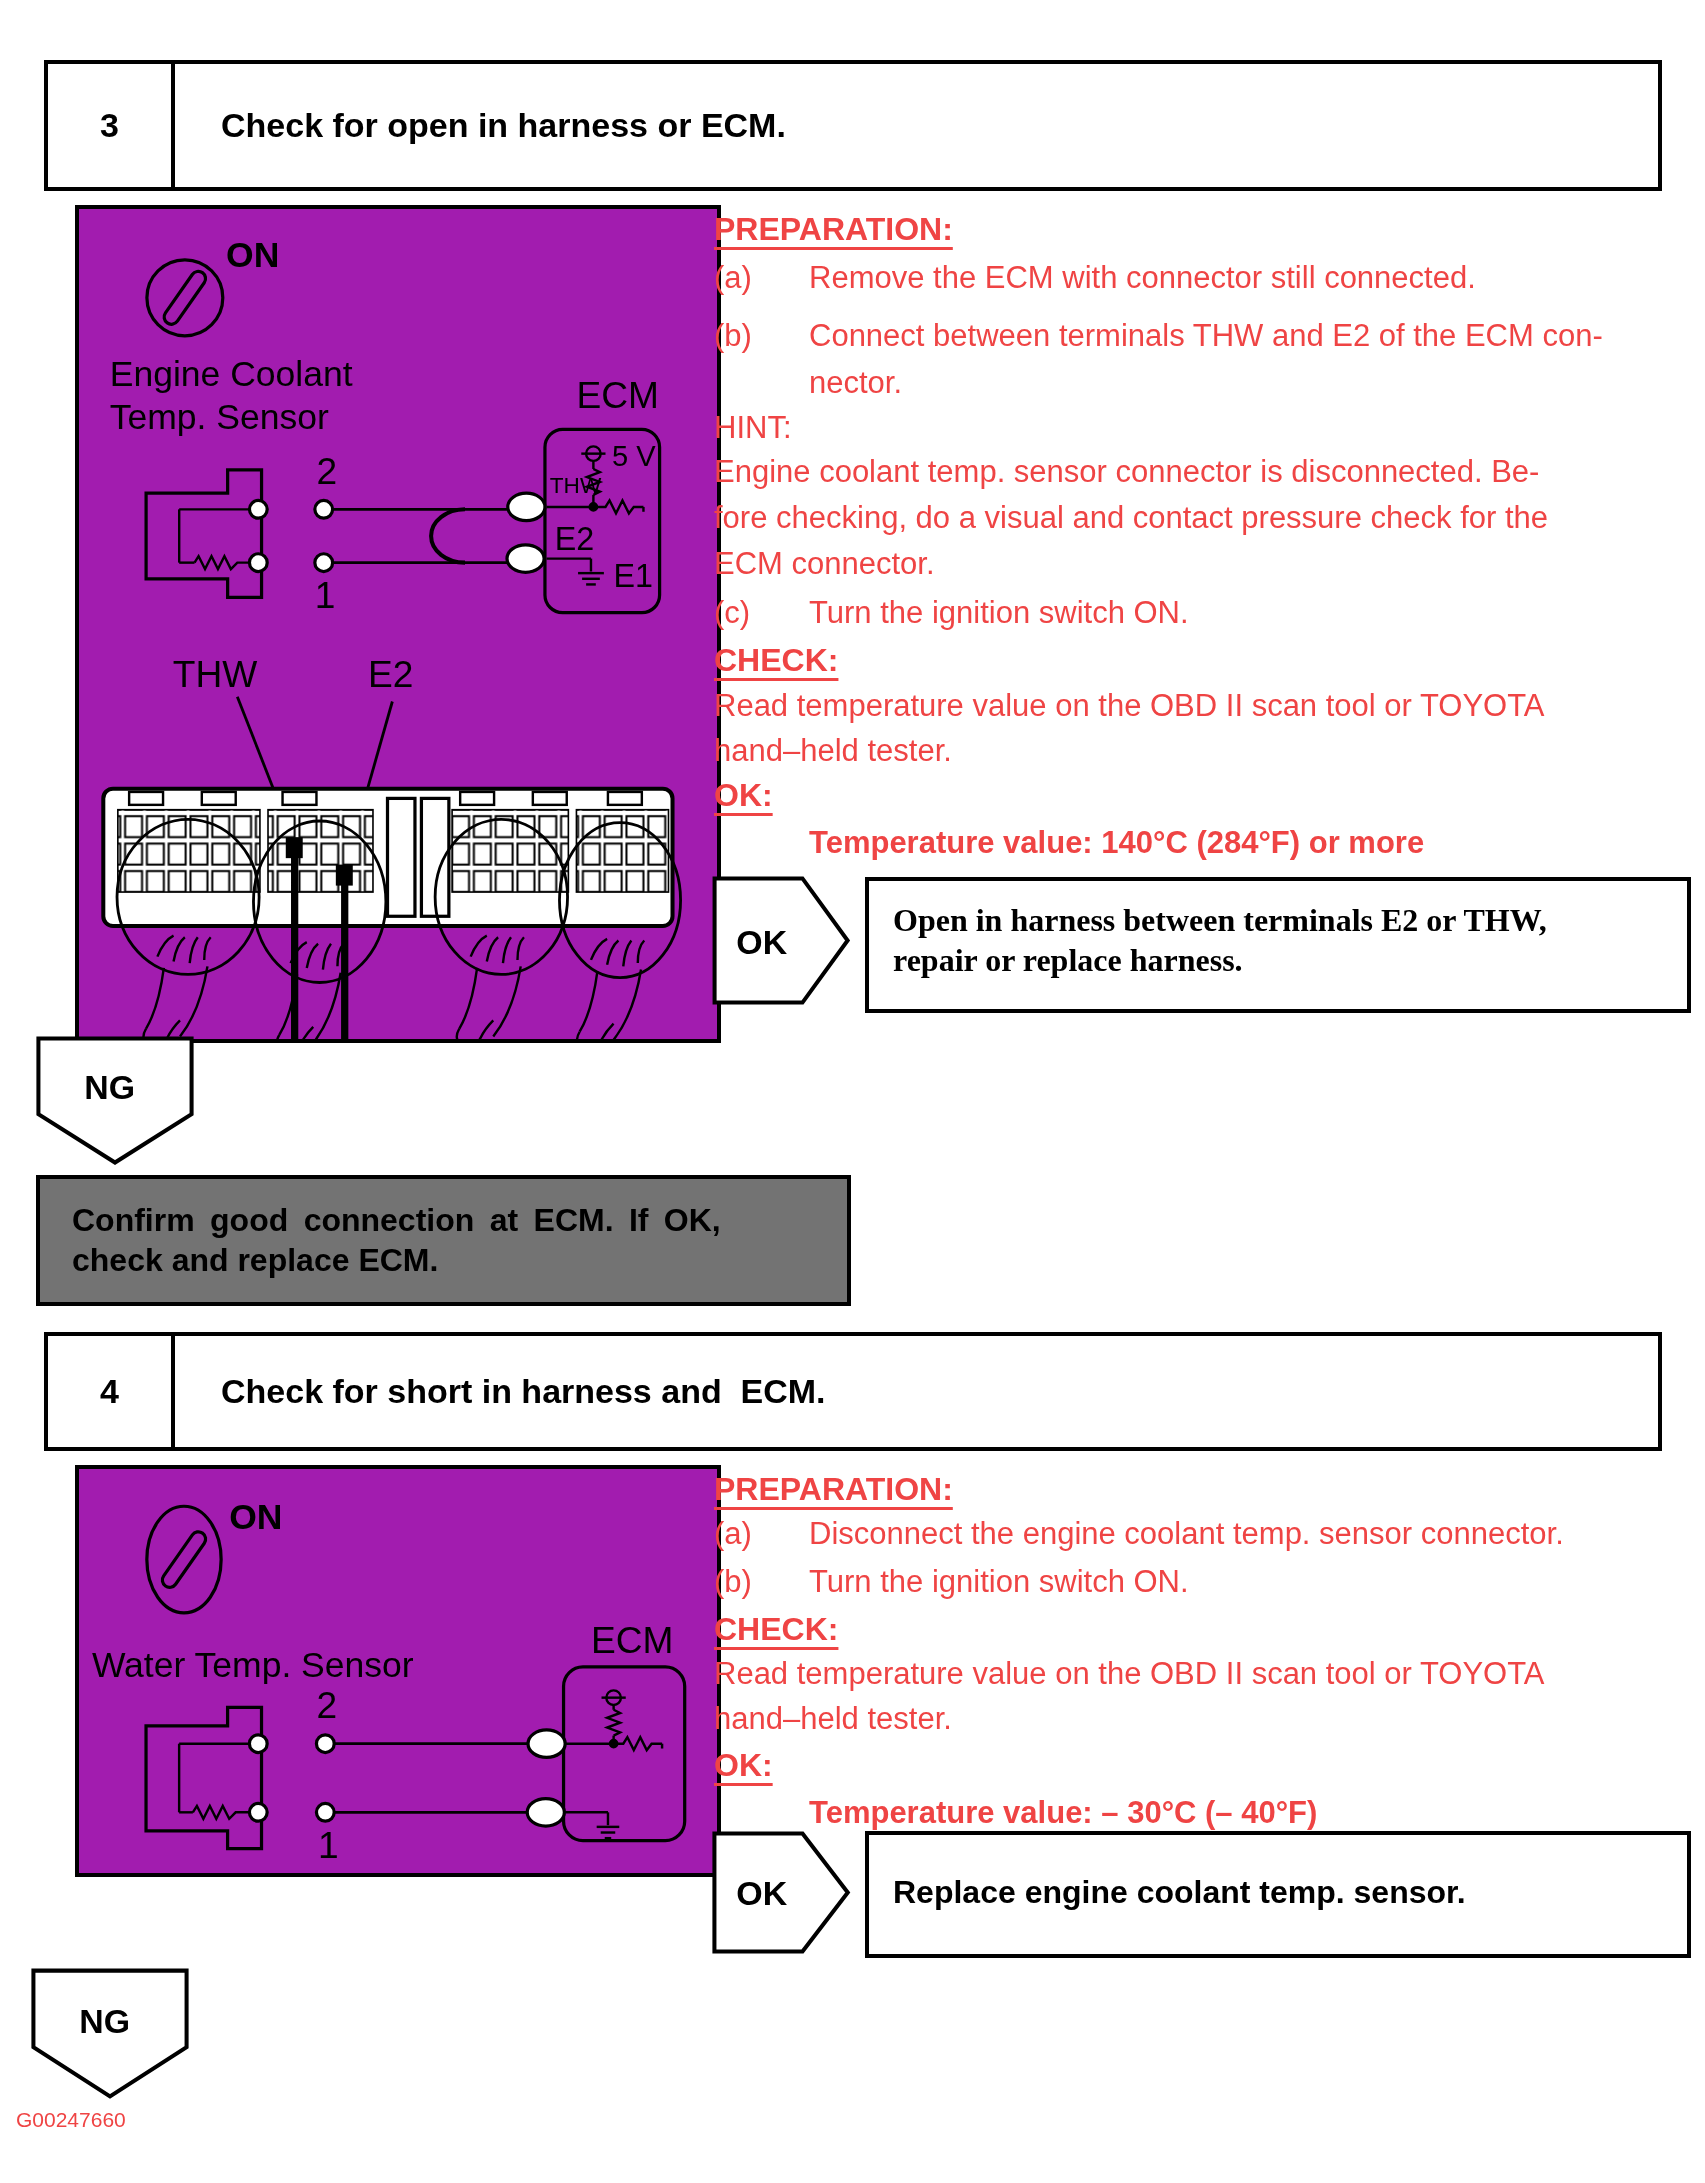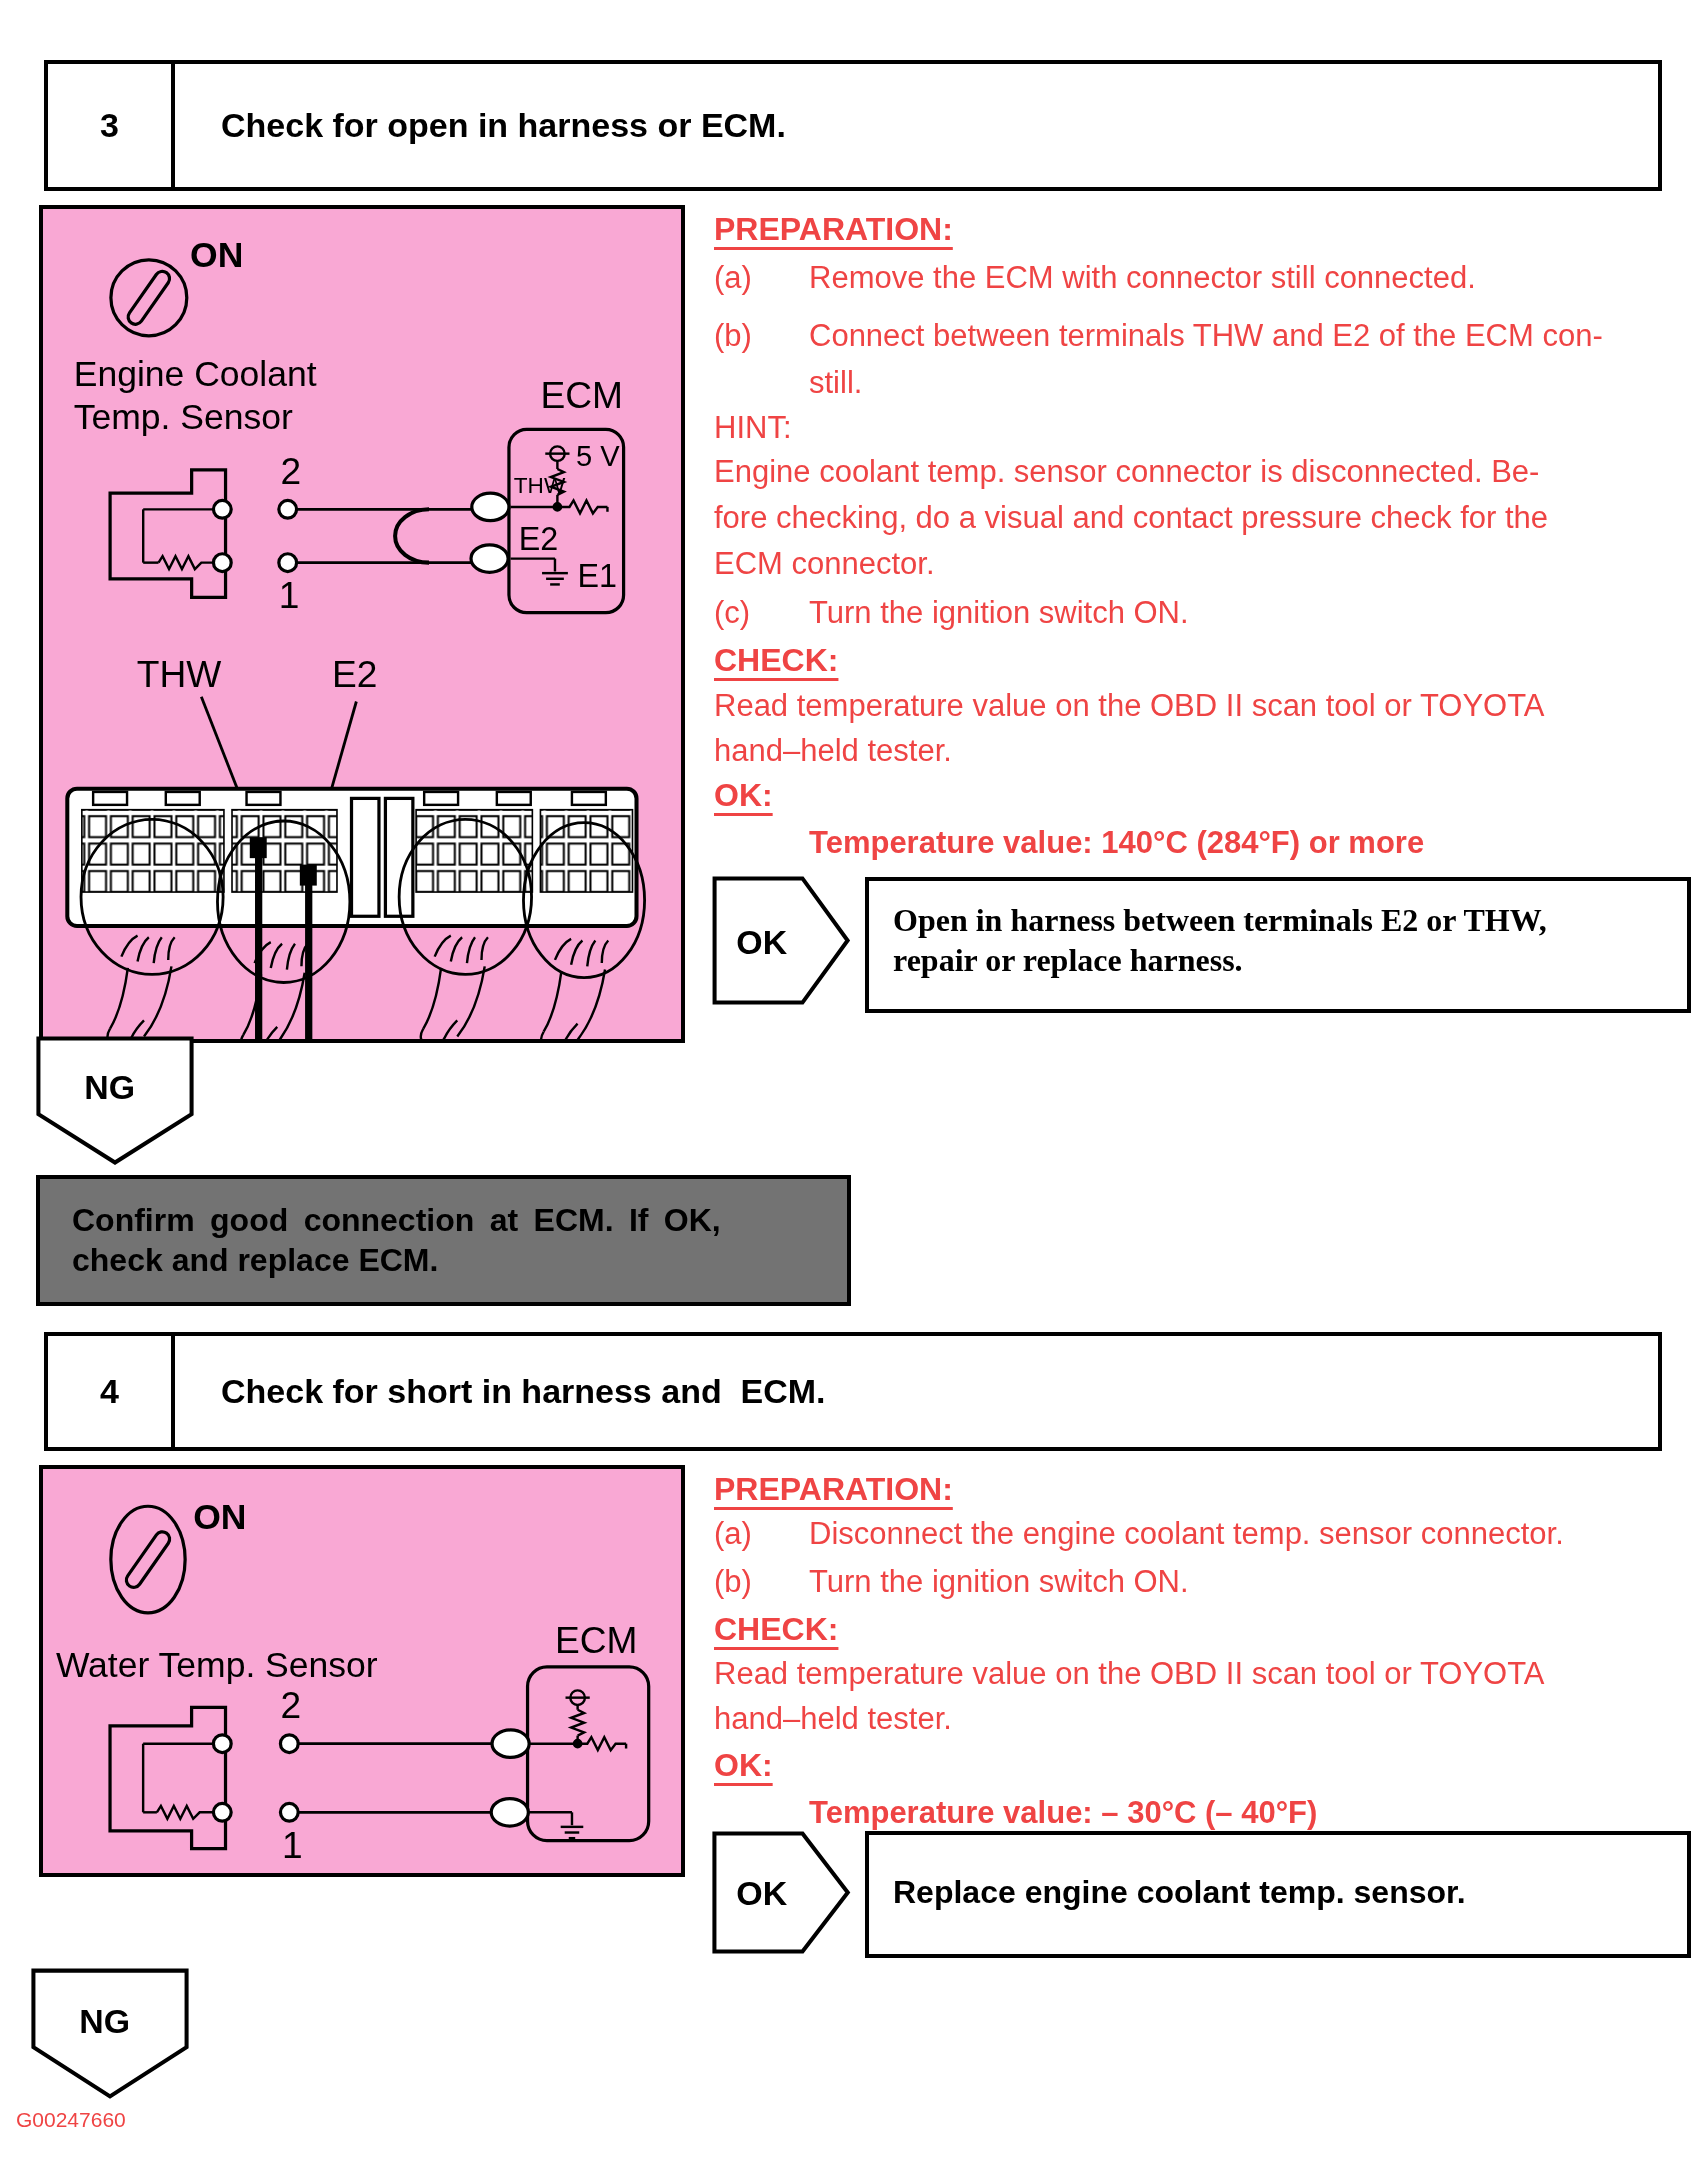--- a/index.html
+++ b/index.html
@@ -7,21 +7,21 @@
         font-family:"Liberation Sans", sans-serif;overflow:hidden;}
   .abs{position:absolute;}
   .line{position:absolute;white-space:pre;font-size:31px;line-height:36px;color:#ef4444;}
   .hd{font-size:32px;font-weight:bold;text-decoration:underline;
       text-decoration-thickness:3.2px;text-underline-offset:6.5px;}
   .bold{font-weight:bold;}
   .stepbox{position:absolute;border:4.8px solid #000;display:flex;align-items:center;background:#fff;}
   .stepnum{width:123px;align-self:stretch;border-right:4px solid #000;display:flex;
            align-items:center;justify-content:center;font-size:34px;font-weight:bold;}
   .steptitle{padding-left:46px;font-size:34px;font-weight:bold;white-space:pre;}
-  .diagbox{position:absolute;border:4px solid #000;background:#f9a8d4;}
+  .diagbox{position:absolute;border:4px solid #000;background:#a21caf;margin-left:36px;}
   .resultbox{position:absolute;border:4.8px solid #000;background:#fff;}
   .resultbox .rline{position:absolute;left:24px;font-size:32px;font-weight:bold;white-space:pre;}
   .confirmbox{position:absolute;border:4.8px solid #000;background:#737373;}
   .figcode{position:absolute;font-size:21px;color:#ef4444;}
   svg{display:block;}
   svg text{font-family:"Liberation Sans", sans-serif;fill:#000;}
   .wire{stroke:#000;fill:none;}
 </style>
 </head>
 <body>
@@ -140,21 +140,21 @@
         <path d="M 267 804 V 1040 Q 267 1078 298 1078 Q 329 1078 329 1040 V 838" fill="none" stroke="#000" stroke-width="9" stroke-linecap="round"></path>
       </g>
     </svg>
   </div>
 
   <div class="line hd" style="left:714px;top:211px;">PREPARATION:</div>
   <div class="line" style="left:714px;top:260px;">(a)</div>
   <div class="line" style="left:809px;top:260px;">Remove the ECM with connector still connected.</div>
   <div class="line" style="left:714px;top:318px;">(b)</div>
   <div class="line" style="left:809px;top:318px;">Connect between terminals THW and E2 of the ECM con-</div>
-  <div class="line" style="left:809px;top:365px;">still.</div>
+  <div class="line" style="left:809px;top:365px;">nector.</div>
   <div class="line" style="left:714px;top:410px;">HINT:</div>
   <div class="line" style="left:714px;top:500px;">fore checking, do a visual and contact pressure check for the</div>
   <div class="line" style="left:714px;top:454px;">Engine coolant temp. sensor connector is disconnected. Be-</div>
   <div class="line" style="left:714px;top:546px;">ECM connector.</div>
   <div class="line" style="left:714px;top:595px;">(c)</div>
   <div class="line" style="left:809px;top:595px;">Turn the ignition switch ON.</div>
   <div class="line hd" style="left:714px;top:642px;">CHECK:</div>
   <div class="line" style="left:714px;top:688px;">Read temperature value on the OBD II scan tool or TOYOTA</div>
   <div class="line" style="left:714px;top:733px;">hand–held tester.</div>
   <div class="line hd" style="left:714px;top:777px;">OK:</div>

